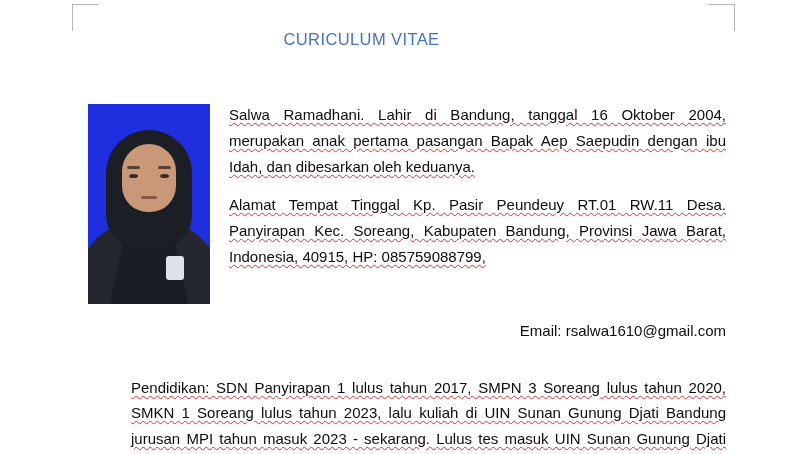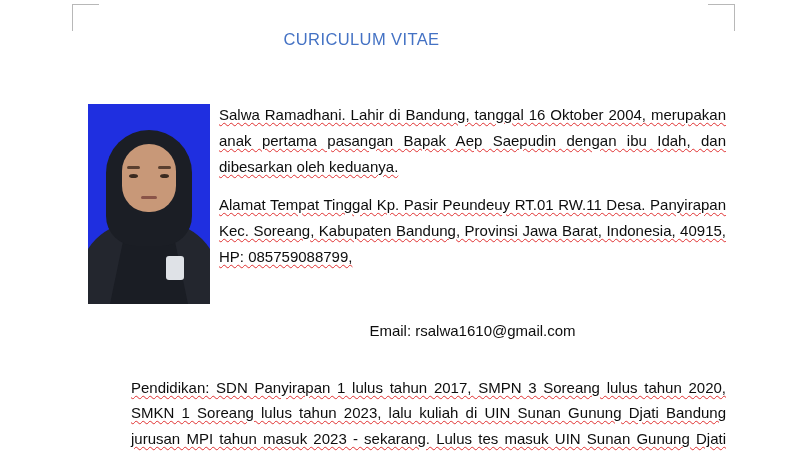--- a/index.html
+++ b/index.html
@@ -42,21 +42,21 @@
   .content {
     position: absolute;
     left: 88px;
     top: 104px;
     width: 638px;
   }
 
   .top-block {
     display: flex;
     align-items: flex-start;
-    gap: 9px;
+    gap: 19px;
   }
 
   
   .photo {
     width: 122px;
     height: 200px;
     background: #1f2fe0;
     position: relative;
     overflow: hidden;
     flex: 0 0 auto;
@@ -152,21 +152,21 @@
 
   .para {
     font-size: 15px;
     line-height: 1.72;
     color: #0d0d0d;
     text-align: justify;
     margin: 0 0 13px 0;
   }
   .top-text { flex: 1 1 auto; }
   .top-text .para:first-child { margin-top: -2px; }
-  .email { text-align: center; margin-top: 48px; }
+  .email { text-align: right; margin-top: 48px; }
 
   .bottom-block { margin-top: 18px; margin-left: 43px; }
   .bottom-block .para { margin-bottom: 0; }
 
   
   .sp {
     text-decoration: underline;
     text-decoration-style: wavy;
     text-decoration-color: #e03030;
     text-decoration-thickness: 1px;

